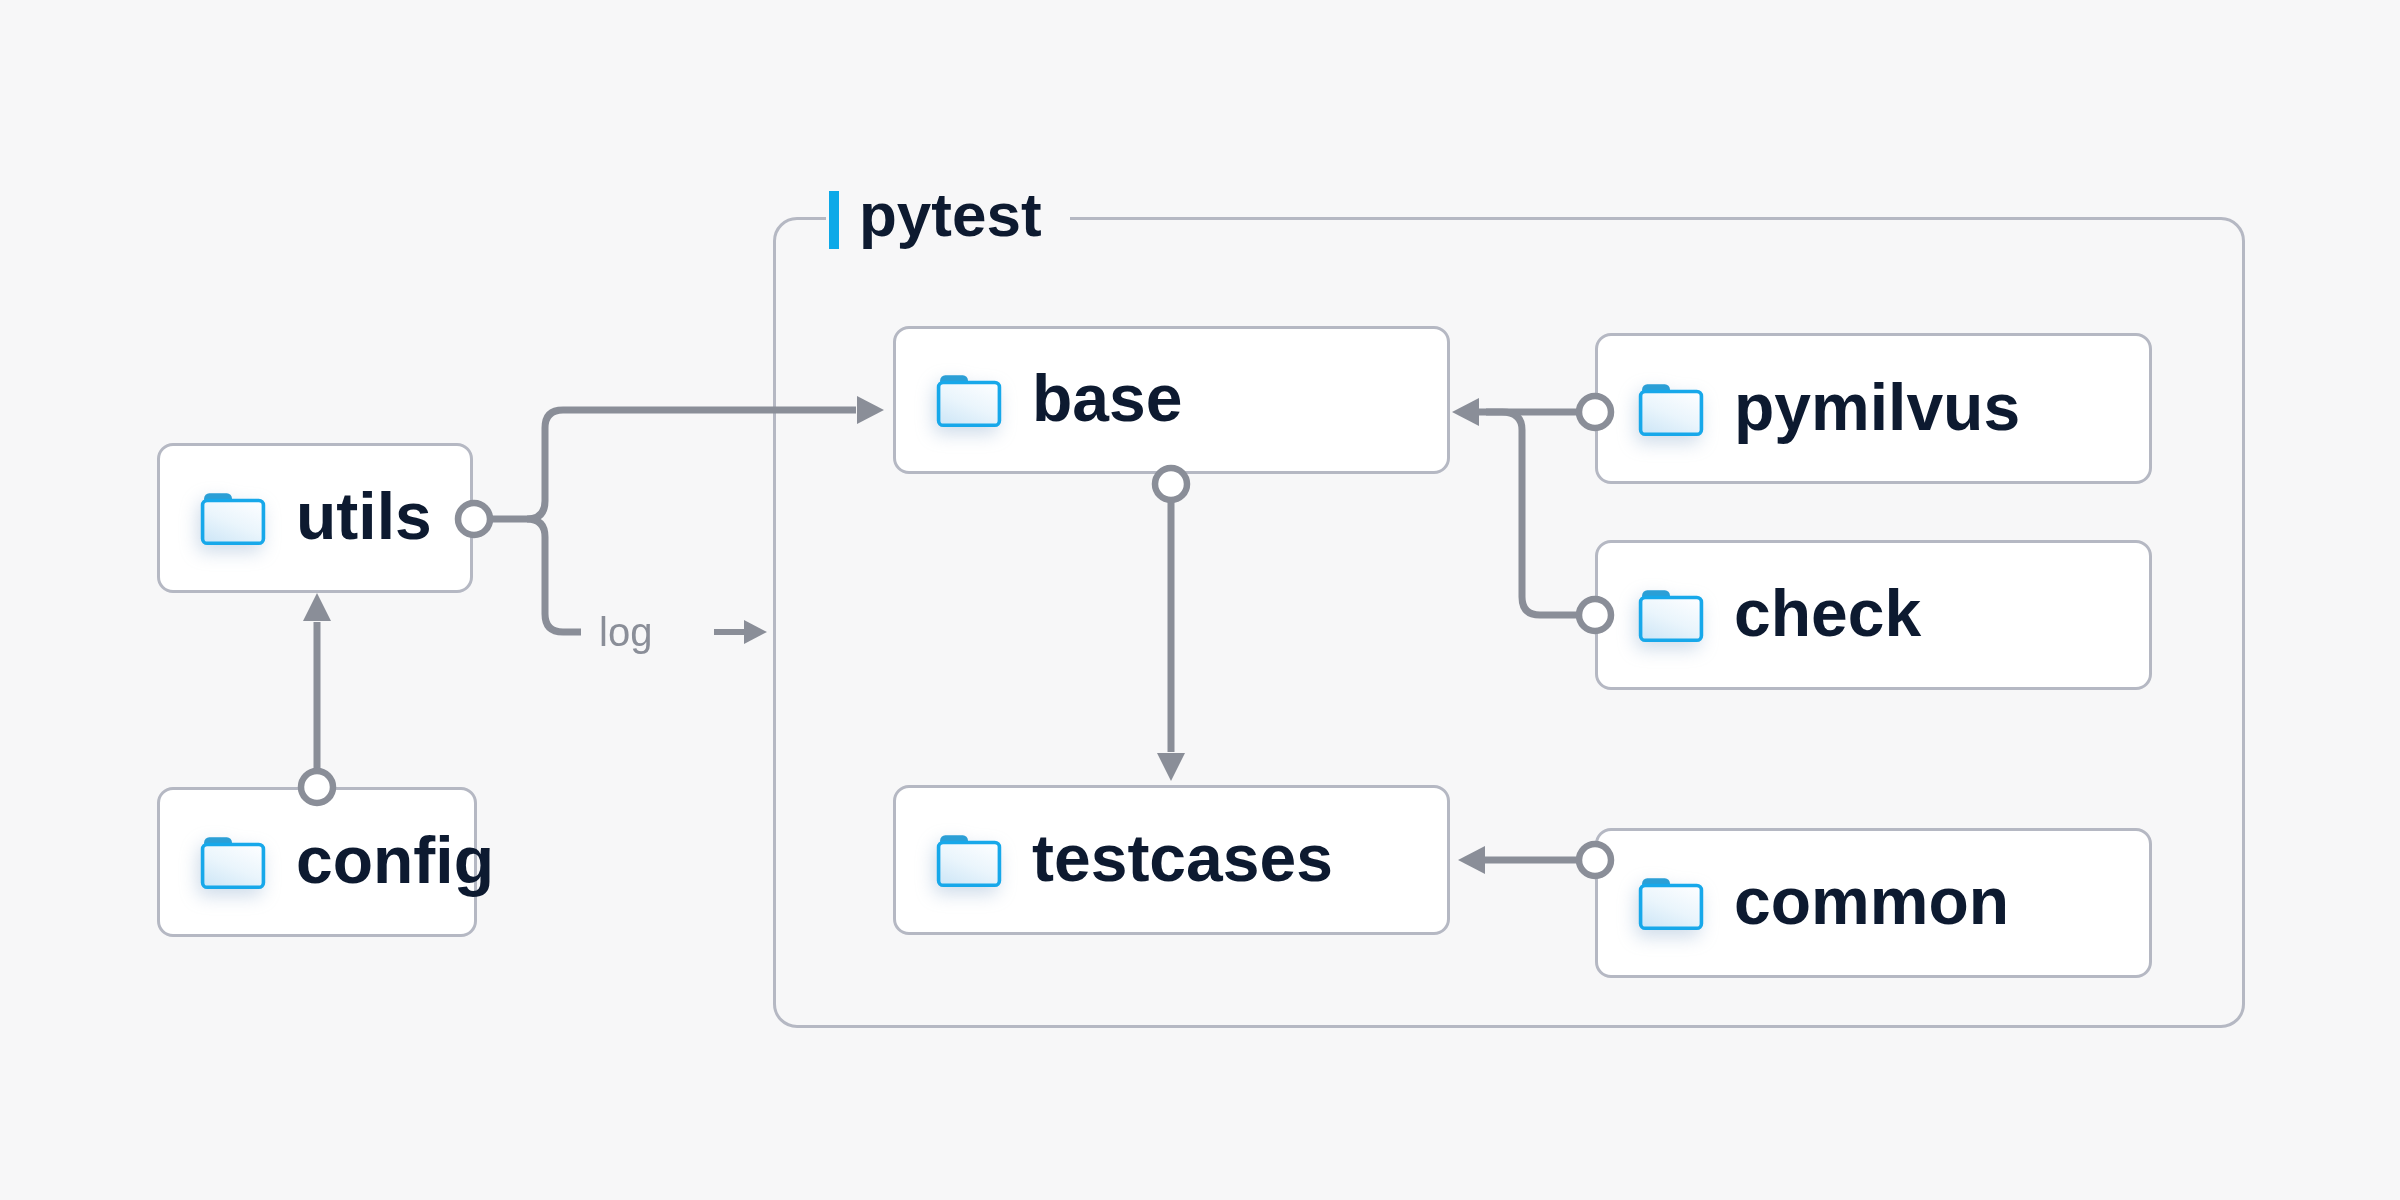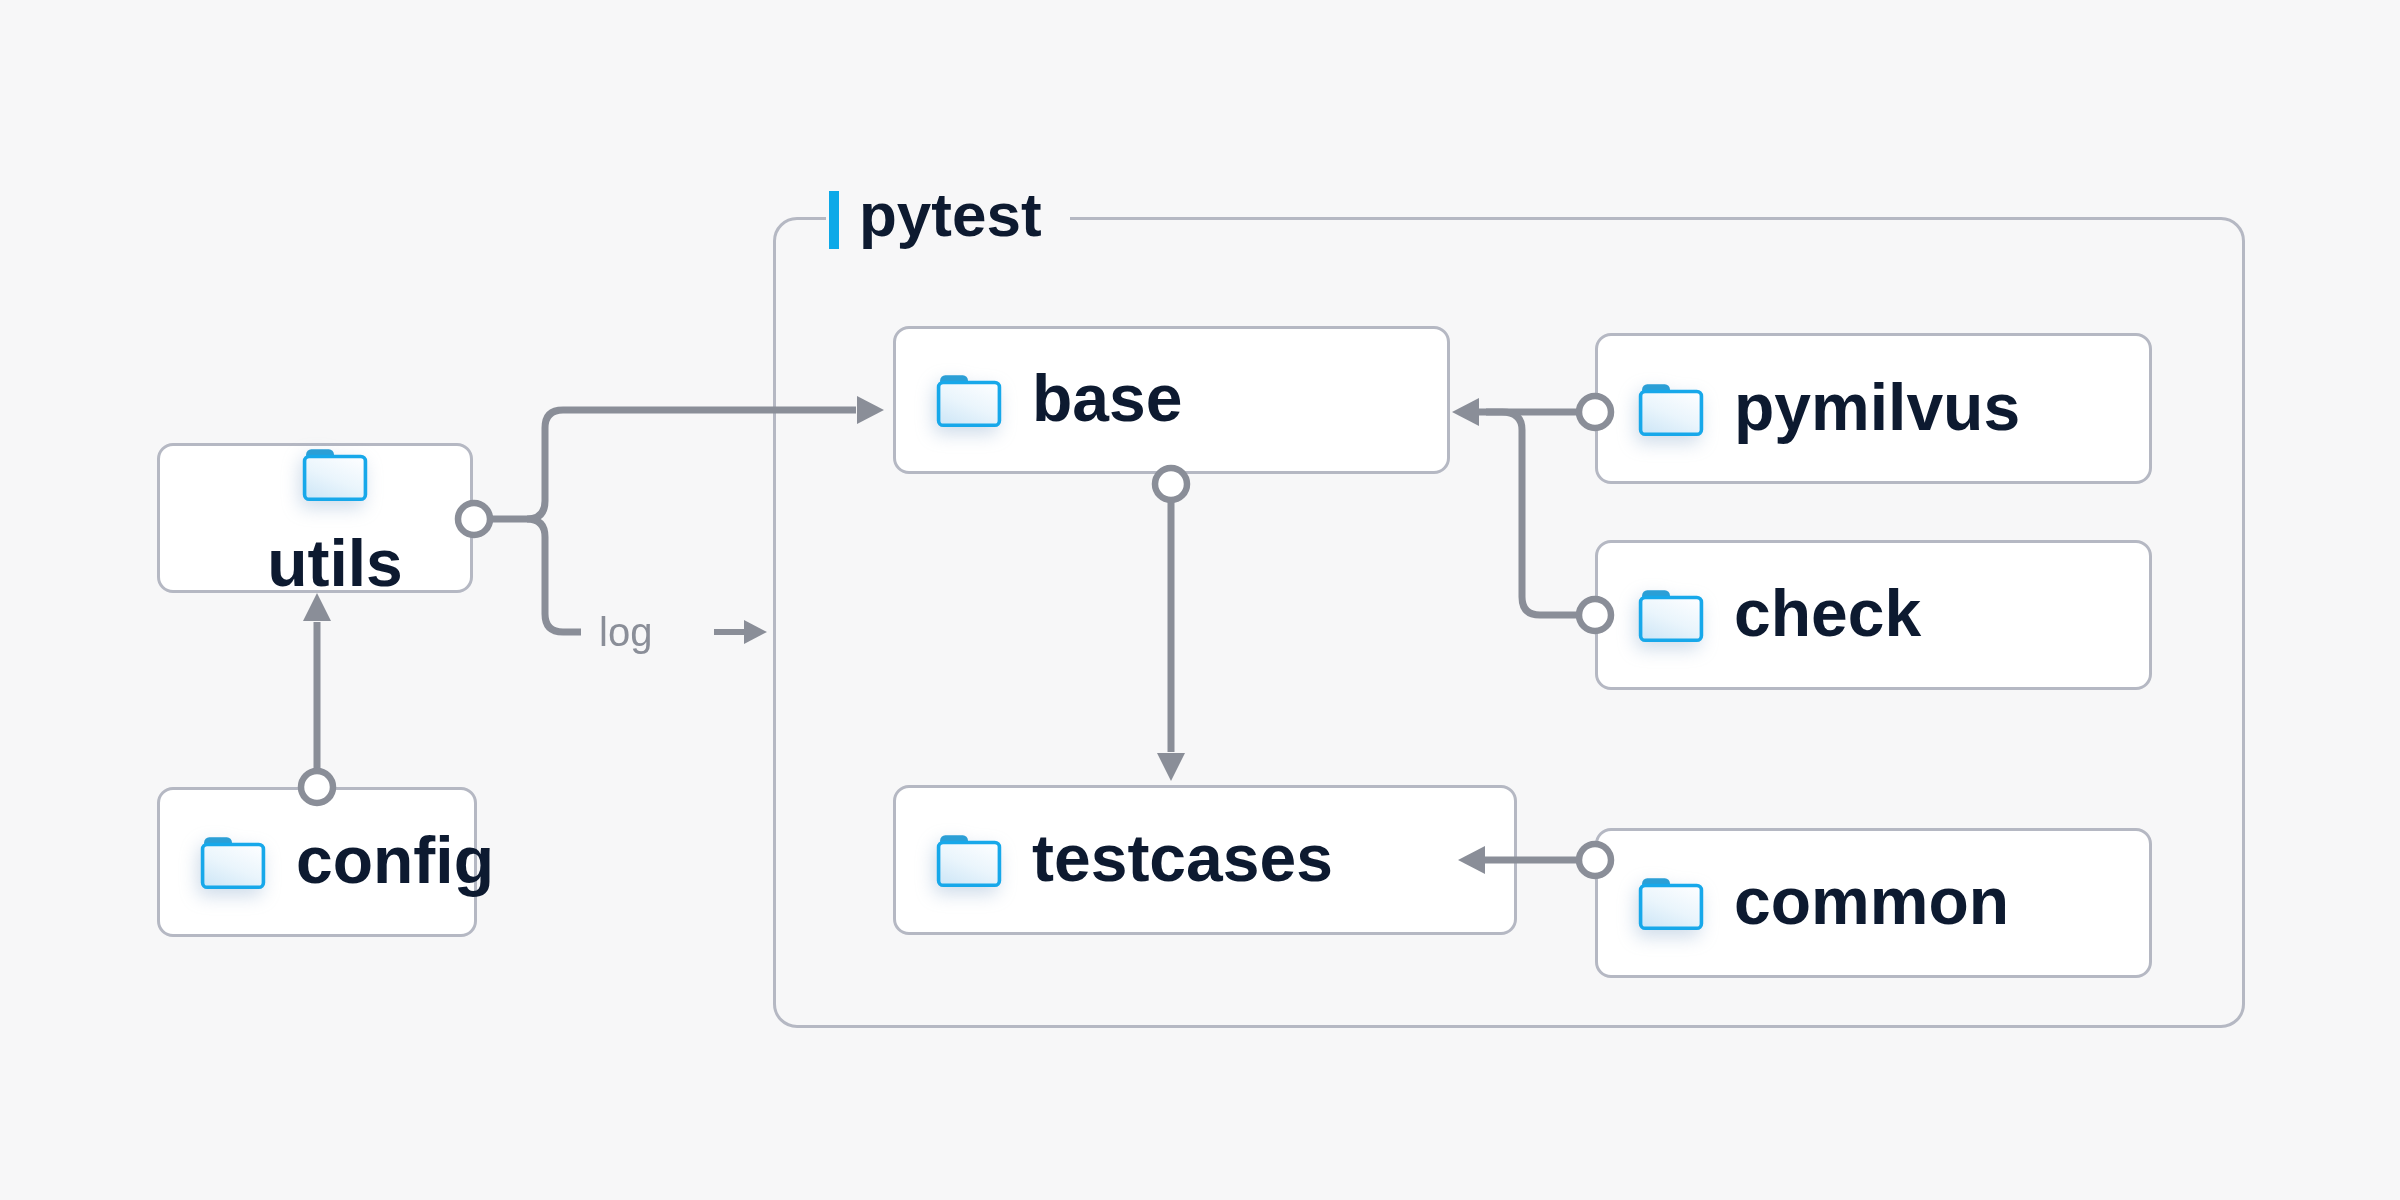--- a/index.html
+++ b/index.html
@@ -61,21 +61,21 @@
     </defs>
   </svg>
 
   <div class="group">
     <div class="group-label">
       <div class="accent-bar"></div>
       <div class="group-title">pytest</div>
     </div>
   </div>
 
-  <div class="node" style="left:157px;top:443px;width:316px;height:150px;flex-direction:column;">
+  <div class="node" style="left:157px;top:443px;width:316px;height:150px;">
     <svg class="folder" viewBox="0 0 64 54">
       <path d="M4 16 V8 a5 5 0 0 1 5 -5 h17 a5 5 0 0 1 5 5 v8 z" fill="#2b9fd6"></path>
       <rect x="2.5" y="10" width="59" height="41.5" rx="4.5" fill="url(#fgrad)" stroke="#17a8ea" stroke-width="3.5"></rect>
     </svg>
     <span class="node-label">utils</span>
   </div>
 
   <div class="node" style="left:157px;top:787px;width:320px;height:150px;">
     <svg class="folder" viewBox="0 0 64 54">
       <path d="M4 16 V8 a5 5 0 0 1 5 -5 h17 a5 5 0 0 1 5 5 v8 z" fill="#2b9fd6"></path>
@@ -101,21 +101,21 @@
   </div>
 
   <div class="node" style="left:1595px;top:540px;width:557px;height:150px;">
     <svg class="folder" viewBox="0 0 64 54">
       <path d="M4 16 V8 a5 5 0 0 1 5 -5 h17 a5 5 0 0 1 5 5 v8 z" fill="#2b9fd6"></path>
       <rect x="2.5" y="10" width="59" height="41.5" rx="4.5" fill="url(#fgrad)" stroke="#17a8ea" stroke-width="3.5"></rect>
     </svg>
     <span class="node-label">check</span>
   </div>
 
-  <div class="node" style="left:893px;top:785px;width:624px;height:150px;">
+  <div class="node" style="left:893px;top:785px;width:557px;height:150px;">
     <svg class="folder" viewBox="0 0 64 54">
       <path d="M4 16 V8 a5 5 0 0 1 5 -5 h17 a5 5 0 0 1 5 5 v8 z" fill="#2b9fd6"></path>
       <rect x="2.5" y="10" width="59" height="41.5" rx="4.5" fill="url(#fgrad)" stroke="#17a8ea" stroke-width="3.5"></rect>
     </svg>
     <span class="node-label">testcases</span>
   </div>
 
   <div class="node" style="left:1595px;top:828px;width:557px;height:150px;">
     <svg class="folder" viewBox="0 0 64 54">
       <path d="M4 16 V8 a5 5 0 0 1 5 -5 h17 a5 5 0 0 1 5 5 v8 z" fill="#2b9fd6"></path>

